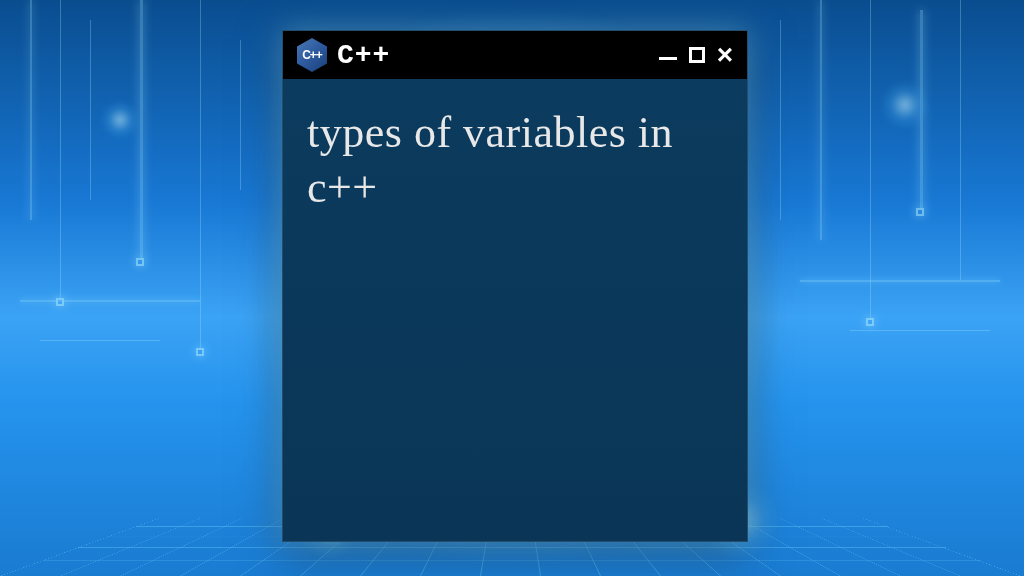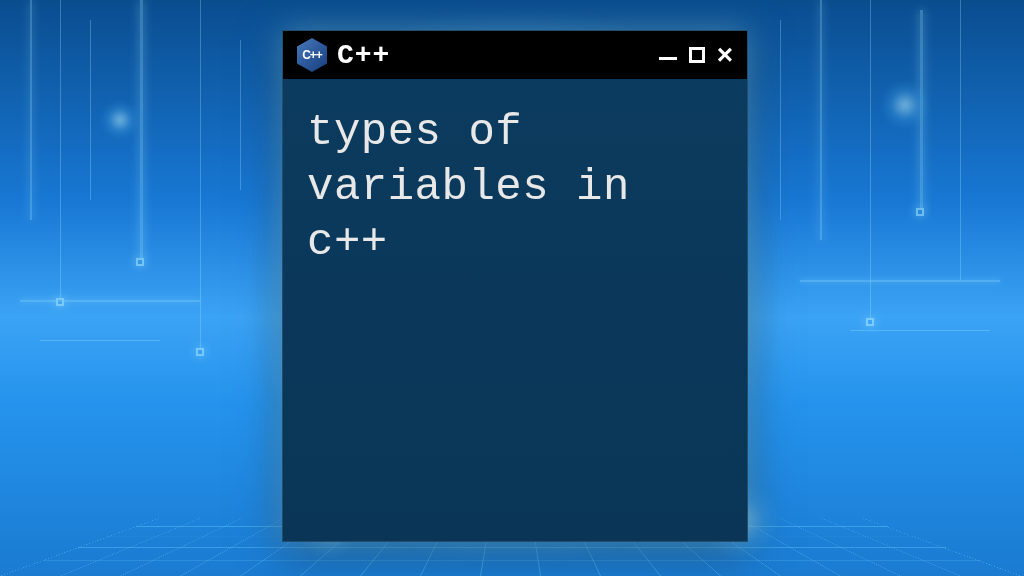--- a/index.html
+++ b/index.html
@@ -203,21 +203,21 @@
     .terminal-body {
       flex: 1;
       padding: 26px 24px;
       background: linear-gradient(180deg, #0b3b5e 0%, #0a3556 100%);
     }
 
     .terminal-text {
       color: #e8e8e8;
       font-size: 44px;
       line-height: 1.25;
-      font-family: Liberation Mono, monospace;
+      font-family: Liberation Serif, serif;
       letter-spacing: 0.5px;
       white-space: pre-wrap;
       word-wrap: break-word;
     }
   </style>
 </head>
 <body>
 
 <div class="bg-layer">
   <div class="bg-circuits">

